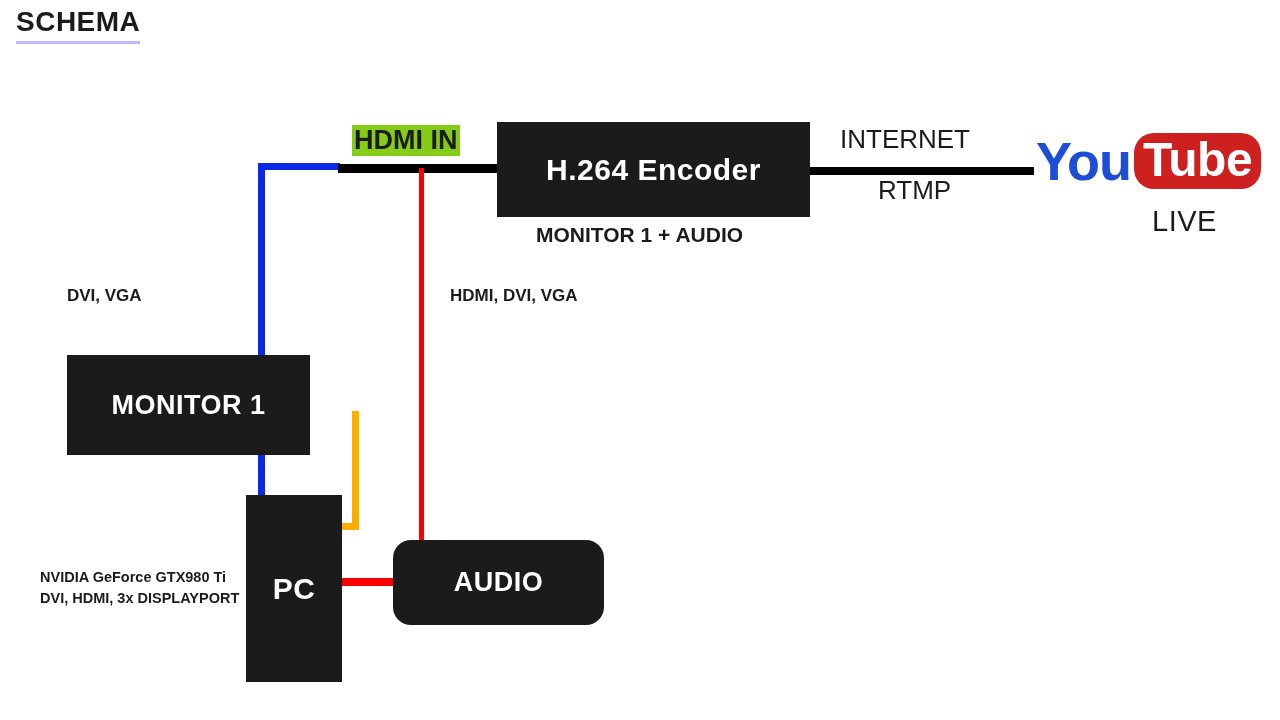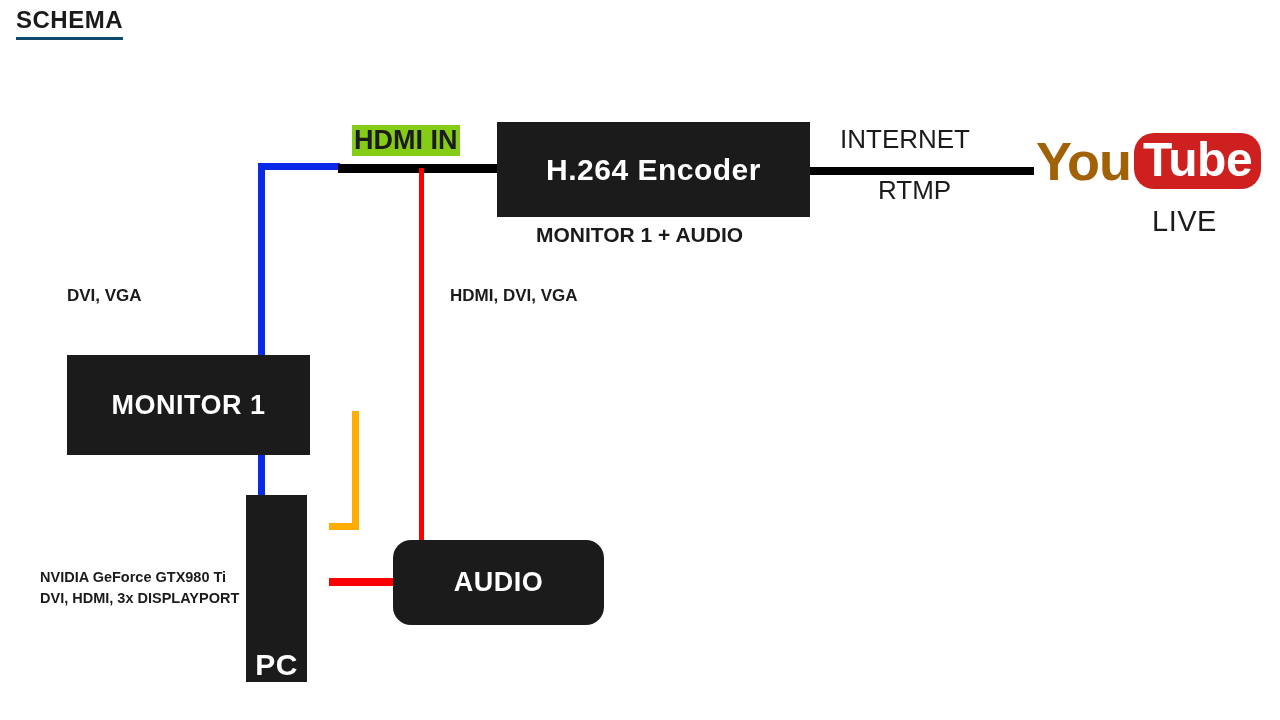--- a/index.html
+++ b/index.html
@@ -15,26 +15,26 @@
     overflow: hidden;
     font-family: "Liberation Sans", sans-serif;
     color: #1b1b1b;
   }
 
   
   .title {
     position: absolute;
     left: 16px;
     top: 6px;
-    font-size: 24px;
+    font-size: 28px;
     font-weight: 700;
     letter-spacing: 0.5px;
     color: #1b1b1b;
     padding-bottom: 3px;
-    border-bottom: 3px solid #0c4a6e;
+    border-bottom: 3px solid #c4b5fd;
     line-height: 1.15;
   }
 
   
   .box {
     position: absolute;
     background: #1b1b1b;
     color: #ffffff;
     display: flex;
     align-items: center;
@@ -47,21 +47,21 @@
     white-space: nowrap;
   }
 
   #box-encoder   { left: 497px; top: 122px;  width: 313px; height: 95px; }
   #box-encoder .box-label { font-size: 30px; font-weight: 600; }
 
   #box-monitor1  { left: 67px;  top: 311px;  width: 243px; height: 100px; margin-top: 44px; }
   #box-monitor2  { left: 351px; top: 311px;  width: 242px; height: 100px; }
   #box-monitor1 .box-label, #box-monitor2 .box-label { font-size: 27px; }
 
-  #box-pc        { left: 246px; top: 495px;  width: 61px;  height: 187px; align-items: flex-end; }
+  #box-pc        { left: 246px; top: 495px;  width: 96px;  height: 187px; }
   #box-pc .box-label { font-size: 30px; font-weight: 600; }
 
   #box-audio     { left: 393px; top: 540px;  width: 211px; height: 85px; border-radius: 18px; }
   #box-audio .box-label { font-size: 27px; }
 
   
   .line { position: absolute; z-index: 2; }
   .line-black  { background: #000000; }
   .line-blue   { background: #0a2ae8; }
   .line-red    { background: #fb0000; }
@@ -116,21 +116,21 @@
   #youtube-logo {
     position: absolute;
     left: 1036px; top: 133px;
     display: flex;
     align-items: center;
     z-index: 6;
   }
   #yt-you {
     font-size: 54px;
     font-weight: 700;
-    color: #a16207;
+    color: #1d4ed8;
     letter-spacing: -1px;
     line-height: 1;
     text-align: right;
   }
   #yt-tube-badge {
     background: #cd201f;
     border-radius: 20px;
     padding: 3px 9px 5px 9px;
     margin-left: 3px;
     display: flex;

